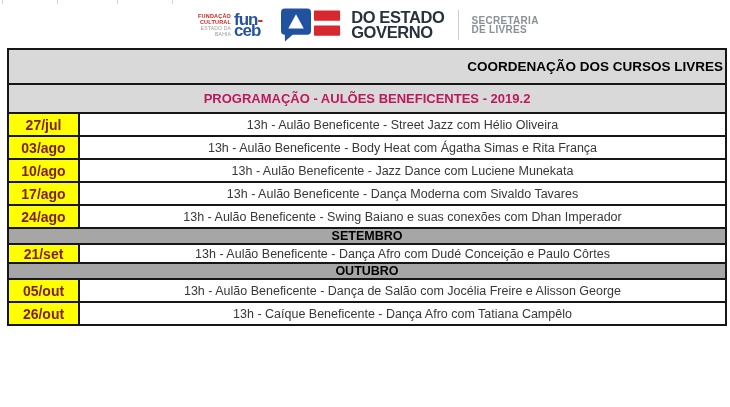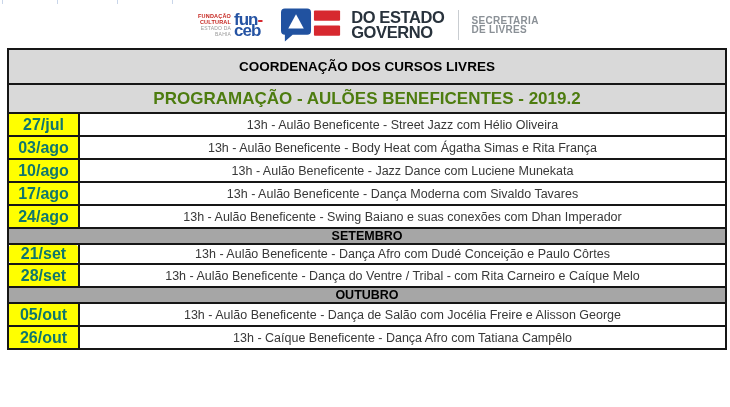--- a/index.html
+++ b/index.html
@@ -19,25 +19,25 @@
   .funceb-mark .dash{color:#d7282f;font-weight:bold;font-size:17px;}
   .funceb-mark .ceb{color:#2553a3;font-weight:bold;font-size:17px;letter-spacing:-1px;margin-top:-2px;}
   .flag{margin-right:8px;}
   .governo{color:#28323c;font-weight:bold;font-size:16.5px;line-height:15px;letter-spacing:-0.4px;margin-right:14px;}
   .v-divider{width:1px;height:30px;background:#c9cdd1;margin-right:12px;}
   .secretaria{color:#8a9096;font-weight:bold;font-size:10px;line-height:9px;letter-spacing:.3px;}
   
   table.schedule{position:absolute;top:48px;left:7px;width:720px;border-collapse:collapse;table-layout:fixed;}
   table.schedule td{border:2px solid #161616;text-align:center;vertical-align:middle;padding:0 2px;overflow:hidden;white-space:nowrap;}
   col.c-date{width:71px;}
-  tr.row-title1 td{height:33px;background:#d9d9d9;font-weight:bold;font-size:13.5px;color:#000;}
-  tr.row-title2 td{height:27px;background:#d9d9d9;font-weight:bold;font-size:17px;color:#4d7c0f;}
+  tr.row-title1 td{height:33px;background:#d9d9d9;font-weight:bold;font-size:13.5px;color:#000;text-align:right;}
+  tr.row-title2 td{height:27px;background:#d9d9d9;font-weight:bold;font-size:13px;color:#be185d;}
   tr.row-month td{height:15px;background:#a6a6a6;font-weight:bold;font-size:12.5px;color:#000;}
   tr.row-event td{height:21px;background:#ffffff;}
-  tr.row-event td.date{background:#ffff00;font-weight:bold;font-size:16px;color:#0f766e;}
+  tr.row-event td.date{background:#ffff00;font-weight:bold;font-size:14px;color:#7f1d1d;}
   tr.row-event td.desc{font-size:12.5px;color:#383838;}
   tr.r-jul td{height:21px;} tr.r-set td{height:17px;border-radius:6px;} tr.r-short td{height:12px;}
 </style>
 </head>
 <body>
 
 <div class="page">
 
   <div class="logo-band">
     <div class="grid-tick" style="left:2px"></div>
@@ -116,24 +116,20 @@
       <td class="desc">13h - Aulão Beneficente - Swing Baiano e suas conexões com Dhan Imperador</td>
     </tr>
 
     <tr class="row-month r-short">
       <td colspan="2">SETEMBRO</td>
     </tr>
     <tr class="row-event r-set">
       <td class="date">21/set</td>
       <td class="desc">13h - Aulão Beneficente - Dança Afro com Dudé Conceição e Paulo Côrtes</td>
     </tr>
-    <tr class="row-event">
-      <td class="date">28/set</td>
-      <td class="desc">13h - Aulão Beneficente - Dança do Ventre / Tribal - com Rita Carneiro e Caíque Melo</td>
-    </tr>
 
     <tr class="row-month r-short">
       <td colspan="2">OUTUBRO</td>
     </tr>
     <tr class="row-event">
       <td class="date">05/out</td>
       <td class="desc">13h - Aulão Beneficente - Dança de Salão com Jocélia Freire e Alisson George</td>
     </tr>
     <tr class="row-event">
       <td class="date">26/out</td>

